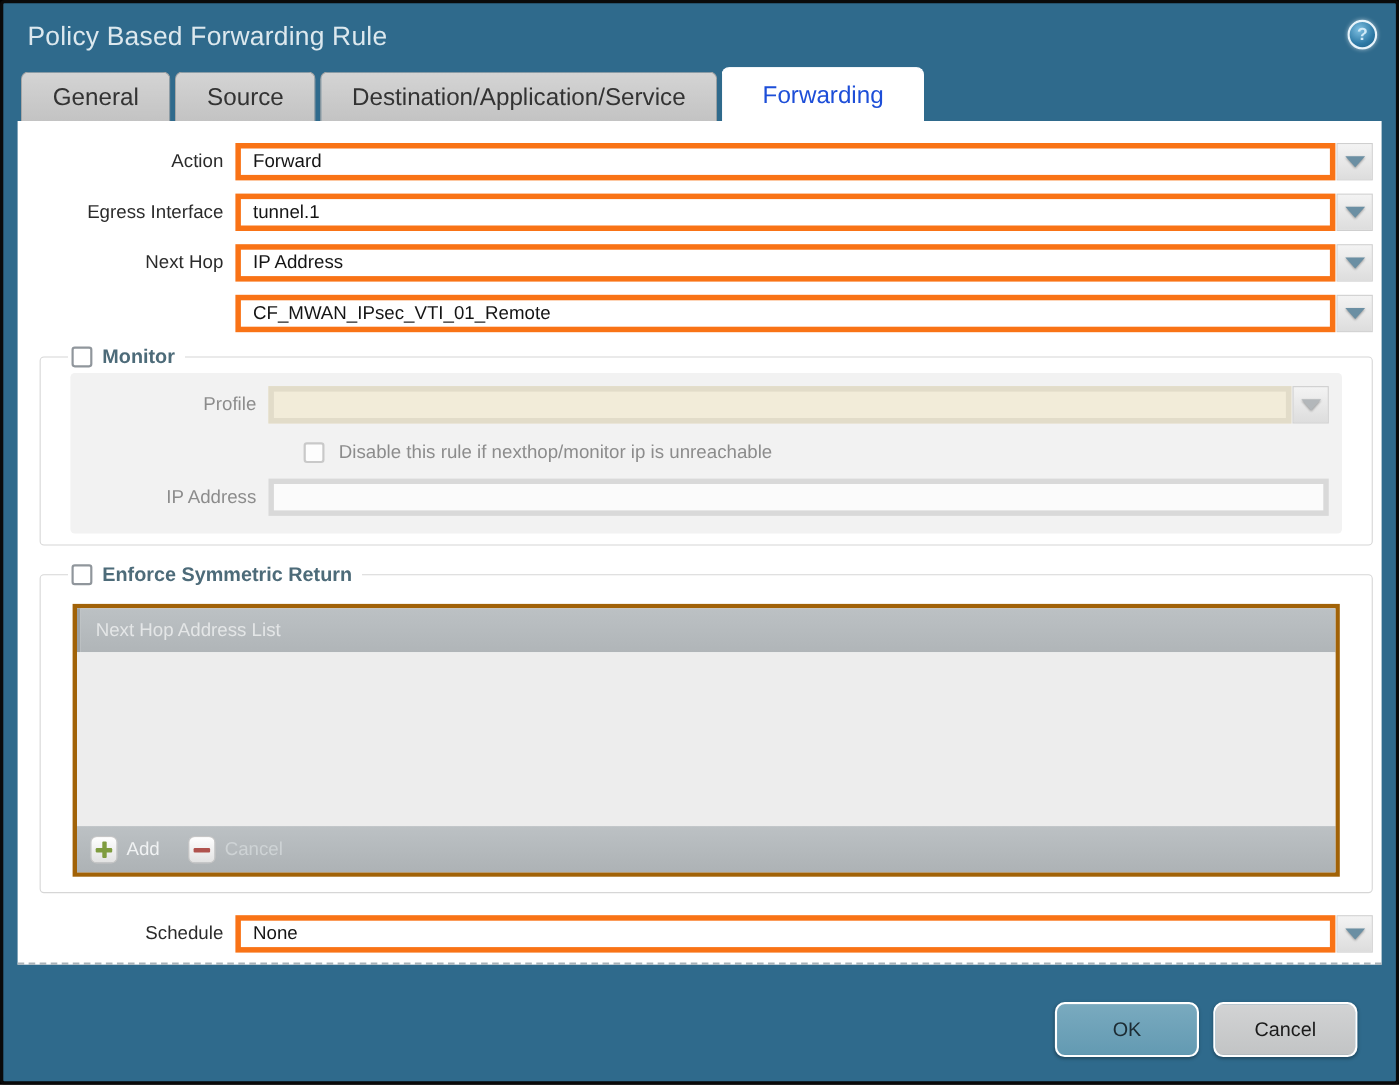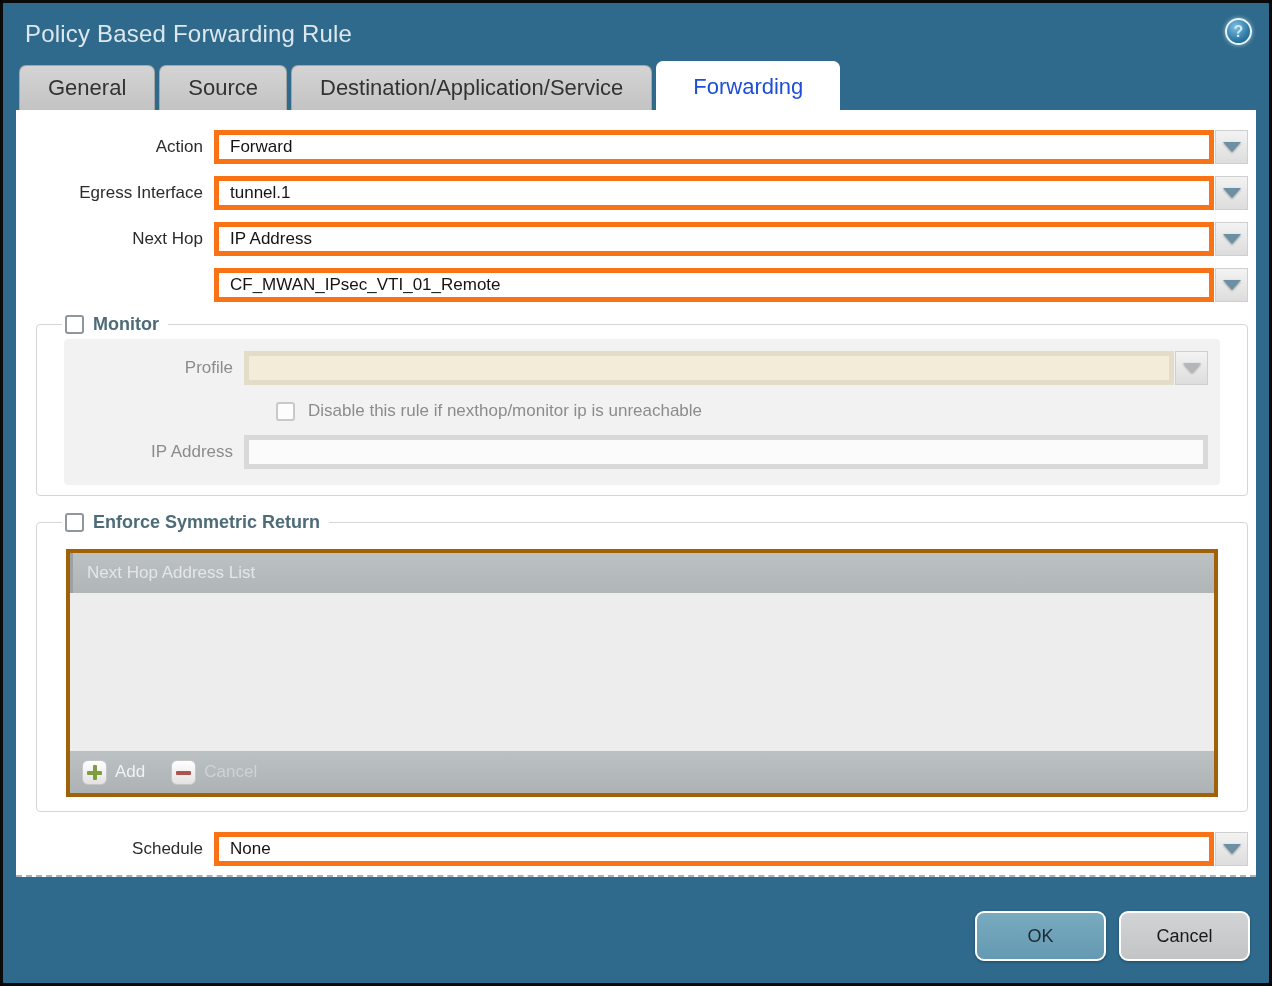--- a/index.html
+++ b/index.html
@@ -142,21 +142,21 @@
     left: 4px; right: 4px; top: 10px; height: 4px;
   }
   .tbl-btn .add-label { font-size: 17px; color: #f0f2f3; }
   .tbl-btn .del-label { font-size: 17px; color: #ced3d5; }
   .tbl-btn.disabled { cursor: default; }
 
   .schedule-row { margin-top: 20px; }
 
   
   .footer-btns {
-    position: absolute; right: 19px; bottom: 22px;
+    position: absolute; right: 35px; bottom: 22px;
     display: flex; gap: 13px;
   }
   .btn {
     width: 131px; height: 50px; border-radius: 9px;
     border: 2px solid #fff; font-size: 18px;
     font-family: "Liberation Sans", sans-serif;
     display: flex; align-items: center; justify-content: center;
     cursor: pointer; box-shadow: 0 1px 3px rgba(0,0,0,.3);
   }
   .btn-ok { background: linear-gradient(#79aabf, #639ab2); color: #1c2b33; }

